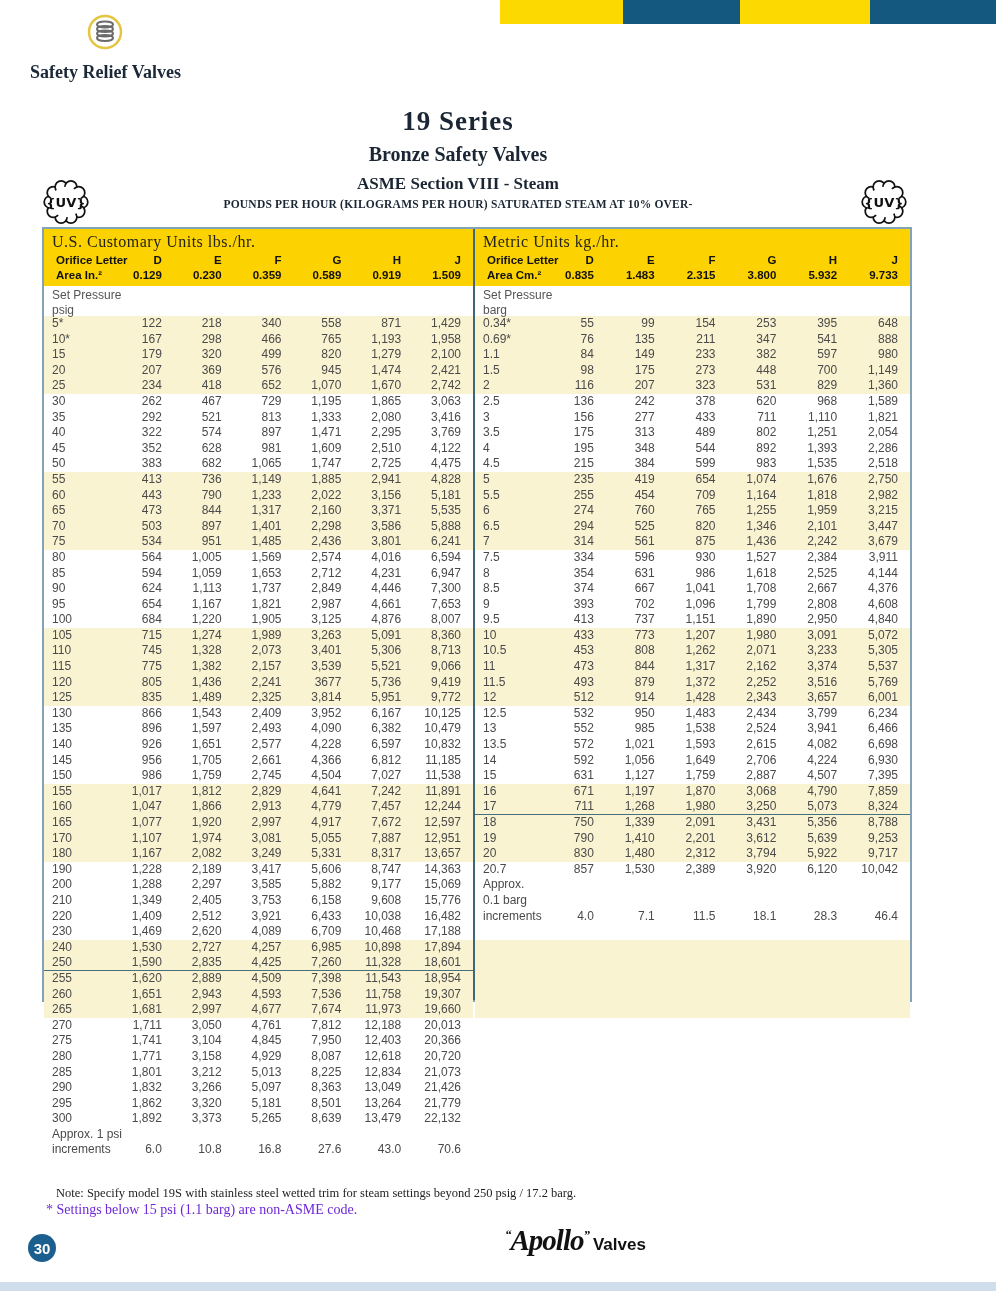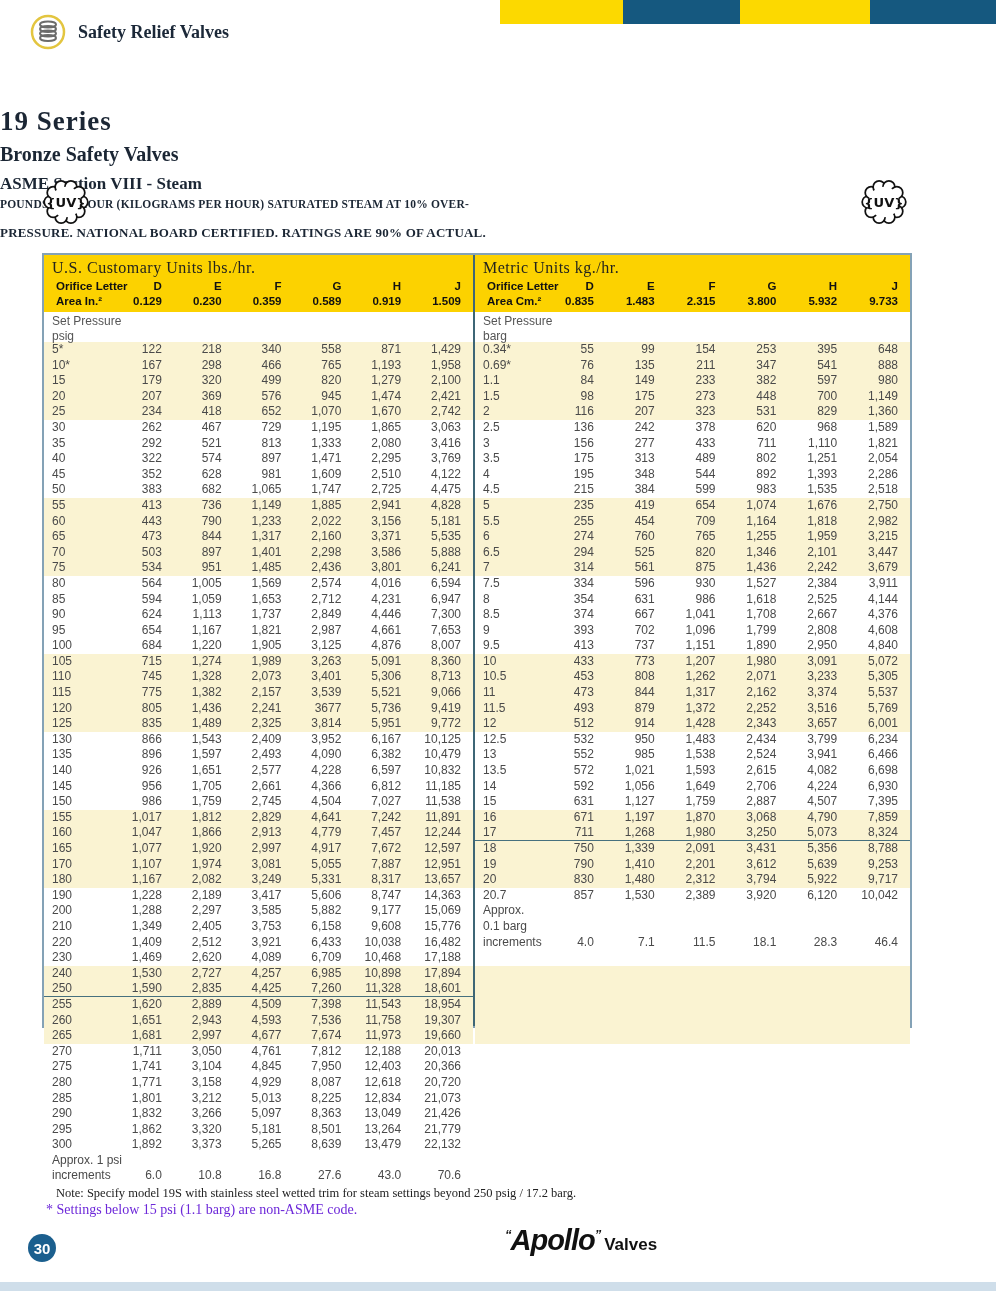--- a/index.html
+++ b/index.html
@@ -7,37 +7,37 @@
         font-family:"Liberation Sans",sans-serif;}
 
   
   .topbar-block{position:absolute;top:0;height:24px;}
   .tb1{left:500px;width:123px;background:#fcd900;}
   .tb2{left:623px;width:117px;background:#15587f;}
   .tb3{left:740px;width:130px;background:#fcd900;}
   .tb4{left:870px;width:126px;background:#15587f;}
 
   
-  .brand-header{position:absolute;left:30px;top:14px;display:flex;align-items:center;gap:12px;}
+  .brand-header{position:absolute;left:30px;top:14px;display:flex;align-items:center;gap:12px;flex-direction:column;}
   .brand-title{font-family:"Liberation Serif",serif;font-weight:bold;font-size:18px;color:#1b2838;}
 
   
-  .title-block{position:absolute;left:0;top:106px;width:916px;text-align:left;color:#1b2634;
+  .title-block{position:absolute;left:0;top:106px;width:916px;text-align:center;color:#1b2634;
                font-family:"Liberation Serif",serif;}
   .t-series{font-size:27px;font-weight:bold;letter-spacing:1px;}
   .t-sub{font-size:20px;font-weight:bold;margin-top:6px;}
   .t-spec{font-size:17px;font-weight:bold;margin-top:8px;}
   .t-desc{font-size:11.5px;font-weight:bold;margin-top:4px;letter-spacing:.2px;}
   .t-desc2{font-size:13px;font-weight:bold;margin-top:15px;letter-spacing:.2px;}
 
   .uv-stamp{position:absolute;top:178px;}
   .uv-left{left:42px;} .uv-right{left:860px;}
 
   
-  .table-box{position:absolute;left:42px;top:253px;width:870px;height:775px;
+  .table-box{position:absolute;left:42px;top:227px;width:870px;height:775px;
              border:2px solid #84a2b6;box-sizing:border-box;display:flex;background:#fff;}
   .panel{box-sizing:border-box;}
   .panel-us{width:431px;border-right:2px solid #3e6676;}
   .panel-metric{flex:1;}
   .panel-head{background:#fcd200;padding-bottom:3px;}
   .panel-title{font-family:"Liberation Serif",serif;font-size:16px;color:#24241c;
                padding:4px 0 2px 8px;letter-spacing:.5px;}
   .hdr-row{display:grid;grid-template-columns:70px repeat(6,1fr);height:15px;line-height:15px;
            font-size:11.5px;font-weight:bold;color:#111;}
   .hlabel{padding-left:12px;white-space:nowrap;}
@@ -56,21 +56,21 @@
   .note1{position:absolute;left:56px;top:1186px;font-family:"Liberation Serif",serif;
          font-size:12.5px;color:#222;}
   .note2{position:absolute;left:46px;top:1202px;font-family:"Liberation Serif",serif;
          font-size:14px;color:#6d28d9;}
   .page-badge{position:absolute;left:28px;top:1234px;width:28px;height:28px;border-radius:50%;
               background:#1b5f8e;color:#fff;font-weight:bold;font-size:15px;display:flex;
               align-items:center;justify-content:center;}
   .cust-svc{position:absolute;left:268px;top:1297px;font-family:"Liberation Serif",serif;
             font-size:12px;color:#333;}
   .apollo{position:absolute;left:505px;top:1224px;display:flex;align-items:baseline;color:#111;}
-  .apollo-script{font-family:Liberation Sans, sans-serif;font-style:italic;font-weight:bold;
+  .apollo-script{font-family:Liberation Serif, serif;font-style:italic;font-weight:bold;
                  font-size:29px;letter-spacing:-1px;}
   .apollo-script::before{content:"\201C";font-size:13px;vertical-align:super;}
   .apollo-script::after{content:"\201D";font-size:13px;vertical-align:super;}
   .apollo-suffix{font-size:17px;font-weight:bold;margin-left:4px;font-family:"Liberation Sans",sans-serif;}
   .bottom-strip{position:absolute;left:0;bottom:0;width:996px;height:9px;background:#cfdeea;}
 </style>
 </head>
 <body>
 
 <div class="page">

